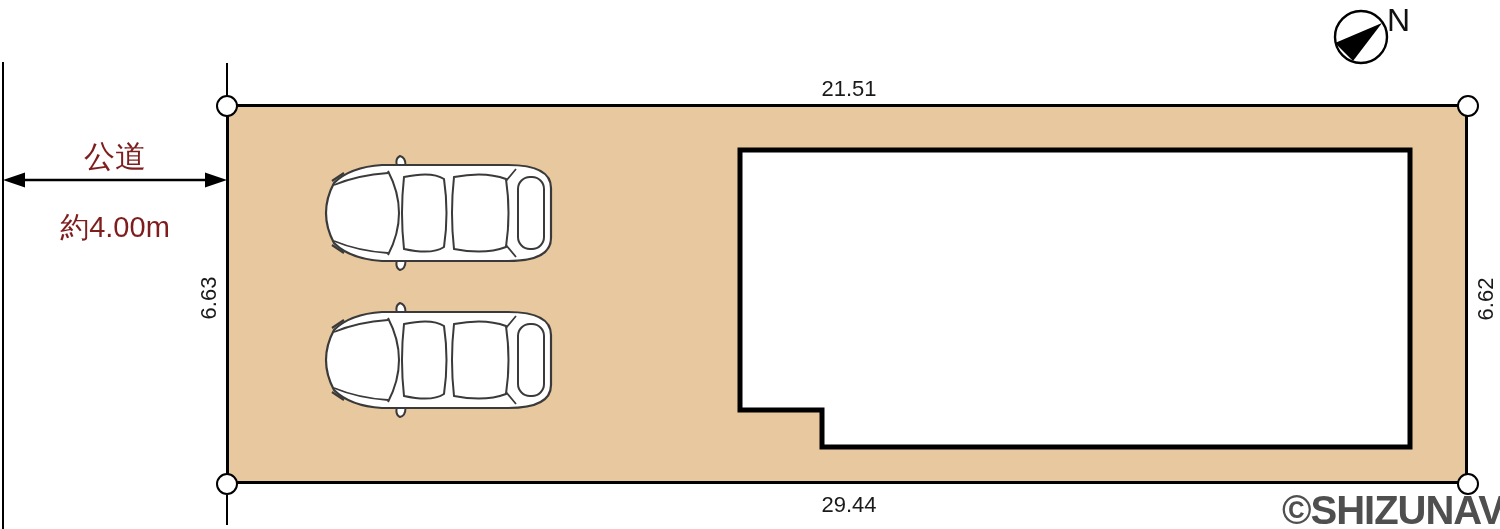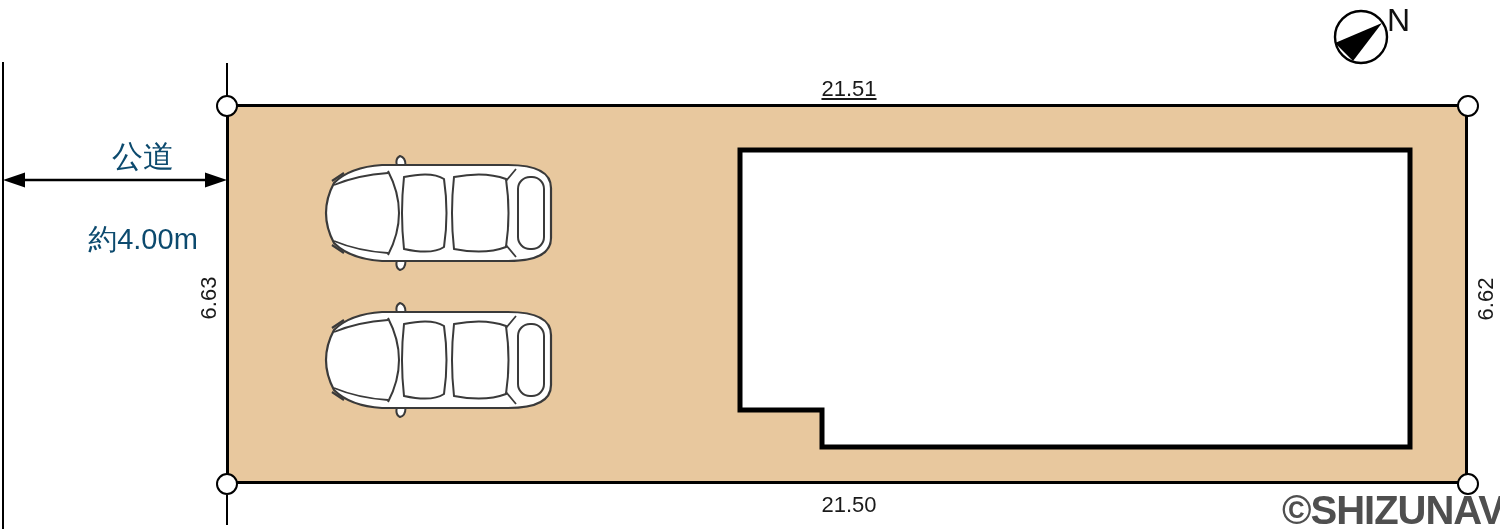--- a/index.html
+++ b/index.html
@@ -48,35 +48,34 @@
   #corner-bl { left: 216px;  top: 473px; }
   #corner-br { left: 1457px; top: 473px; }
 
   .dim-label {
     position: absolute;
     font-size: 22px;
     color: #1a1a1a;
     text-align: center;
     white-space: nowrap;
   }
-  #dim-top    { left: 789px;  top: 76px;  width: 120px; text-decoration: underline; }
+  #dim-top    { left: 789px;  top: 76px;  width: 120px; }
   #dim-bottom { left: 789px;  top: 492px; width: 120px; }
   #dim-left   { left: 179px;  top: 285px; width: 60px; transform: rotate(-90deg); }
   #dim-right  { left: 1456px; top: 286px; width: 60px; transform: rotate(-90deg); }
 
   .road-label {
     position: absolute;
-    color: #0c4a6e;
+    color: #7f1d1d;
     text-align: center;
     white-space: nowrap;
-    margin-left: 28px;
   }
   #road-name    { left: 55px; top: 136px; width: 120px; font-size: 31px; }
   #road-caption { left: 55px; top: 189px; width: 120px; font-size: 29px; }
-  #road-value   { left: 30px; top: 220px; width: 170px; font-size: 29px; }
+  #road-value   { left: 30px; top: 208px; width: 170px; font-size: 29px; }
 
   #road-arrow { position: absolute; left: 1px; top: 167px; }
   #building   { position: absolute; left: 733px; top: 143px; }
   .car        { position: absolute; }
   #car-1      { left: 320px; top: 155px; }
   #car-2      { left: 320px; top: 302px; }
 
   #compass { position: absolute; left: 1332px; top: 8px; }
   #compass-n {
     position: absolute;
@@ -143,21 +142,21 @@
   <svg class="car" id="car-2" width="240" height="116" viewBox="0 0 240 116">
     <use href="#car-shape"></use>
   </svg>
 
   <div class="corner-dot" id="corner-tl"></div>
   <div class="corner-dot" id="corner-tr"></div>
   <div class="corner-dot" id="corner-bl"></div>
   <div class="corner-dot" id="corner-br"></div>
 
   <div class="dim-label" id="dim-top">21.51</div>
-  <div class="dim-label" id="dim-bottom">21.50</div>
+  <div class="dim-label" id="dim-bottom">29.44</div>
   <div class="dim-label" id="dim-left">6.63</div>
   <div class="dim-label" id="dim-right">6.62</div>
 
   <div class="road-label" id="road-name">公道</div>
   <svg id="road-arrow" width="228" height="26" viewBox="0 0 228 26">
     <line x1="16" y1="13" x2="212" y2="13" stroke="#000" stroke-width="2.6"></line>
     <polygon points="2,13 24,5.5 24,20.5" fill="#000"></polygon>
     <polygon points="226,13 204,5.5 204,20.5" fill="#000"></polygon>
   </svg>
   <div class="road-label" id="road-value">約4.00m</div>

